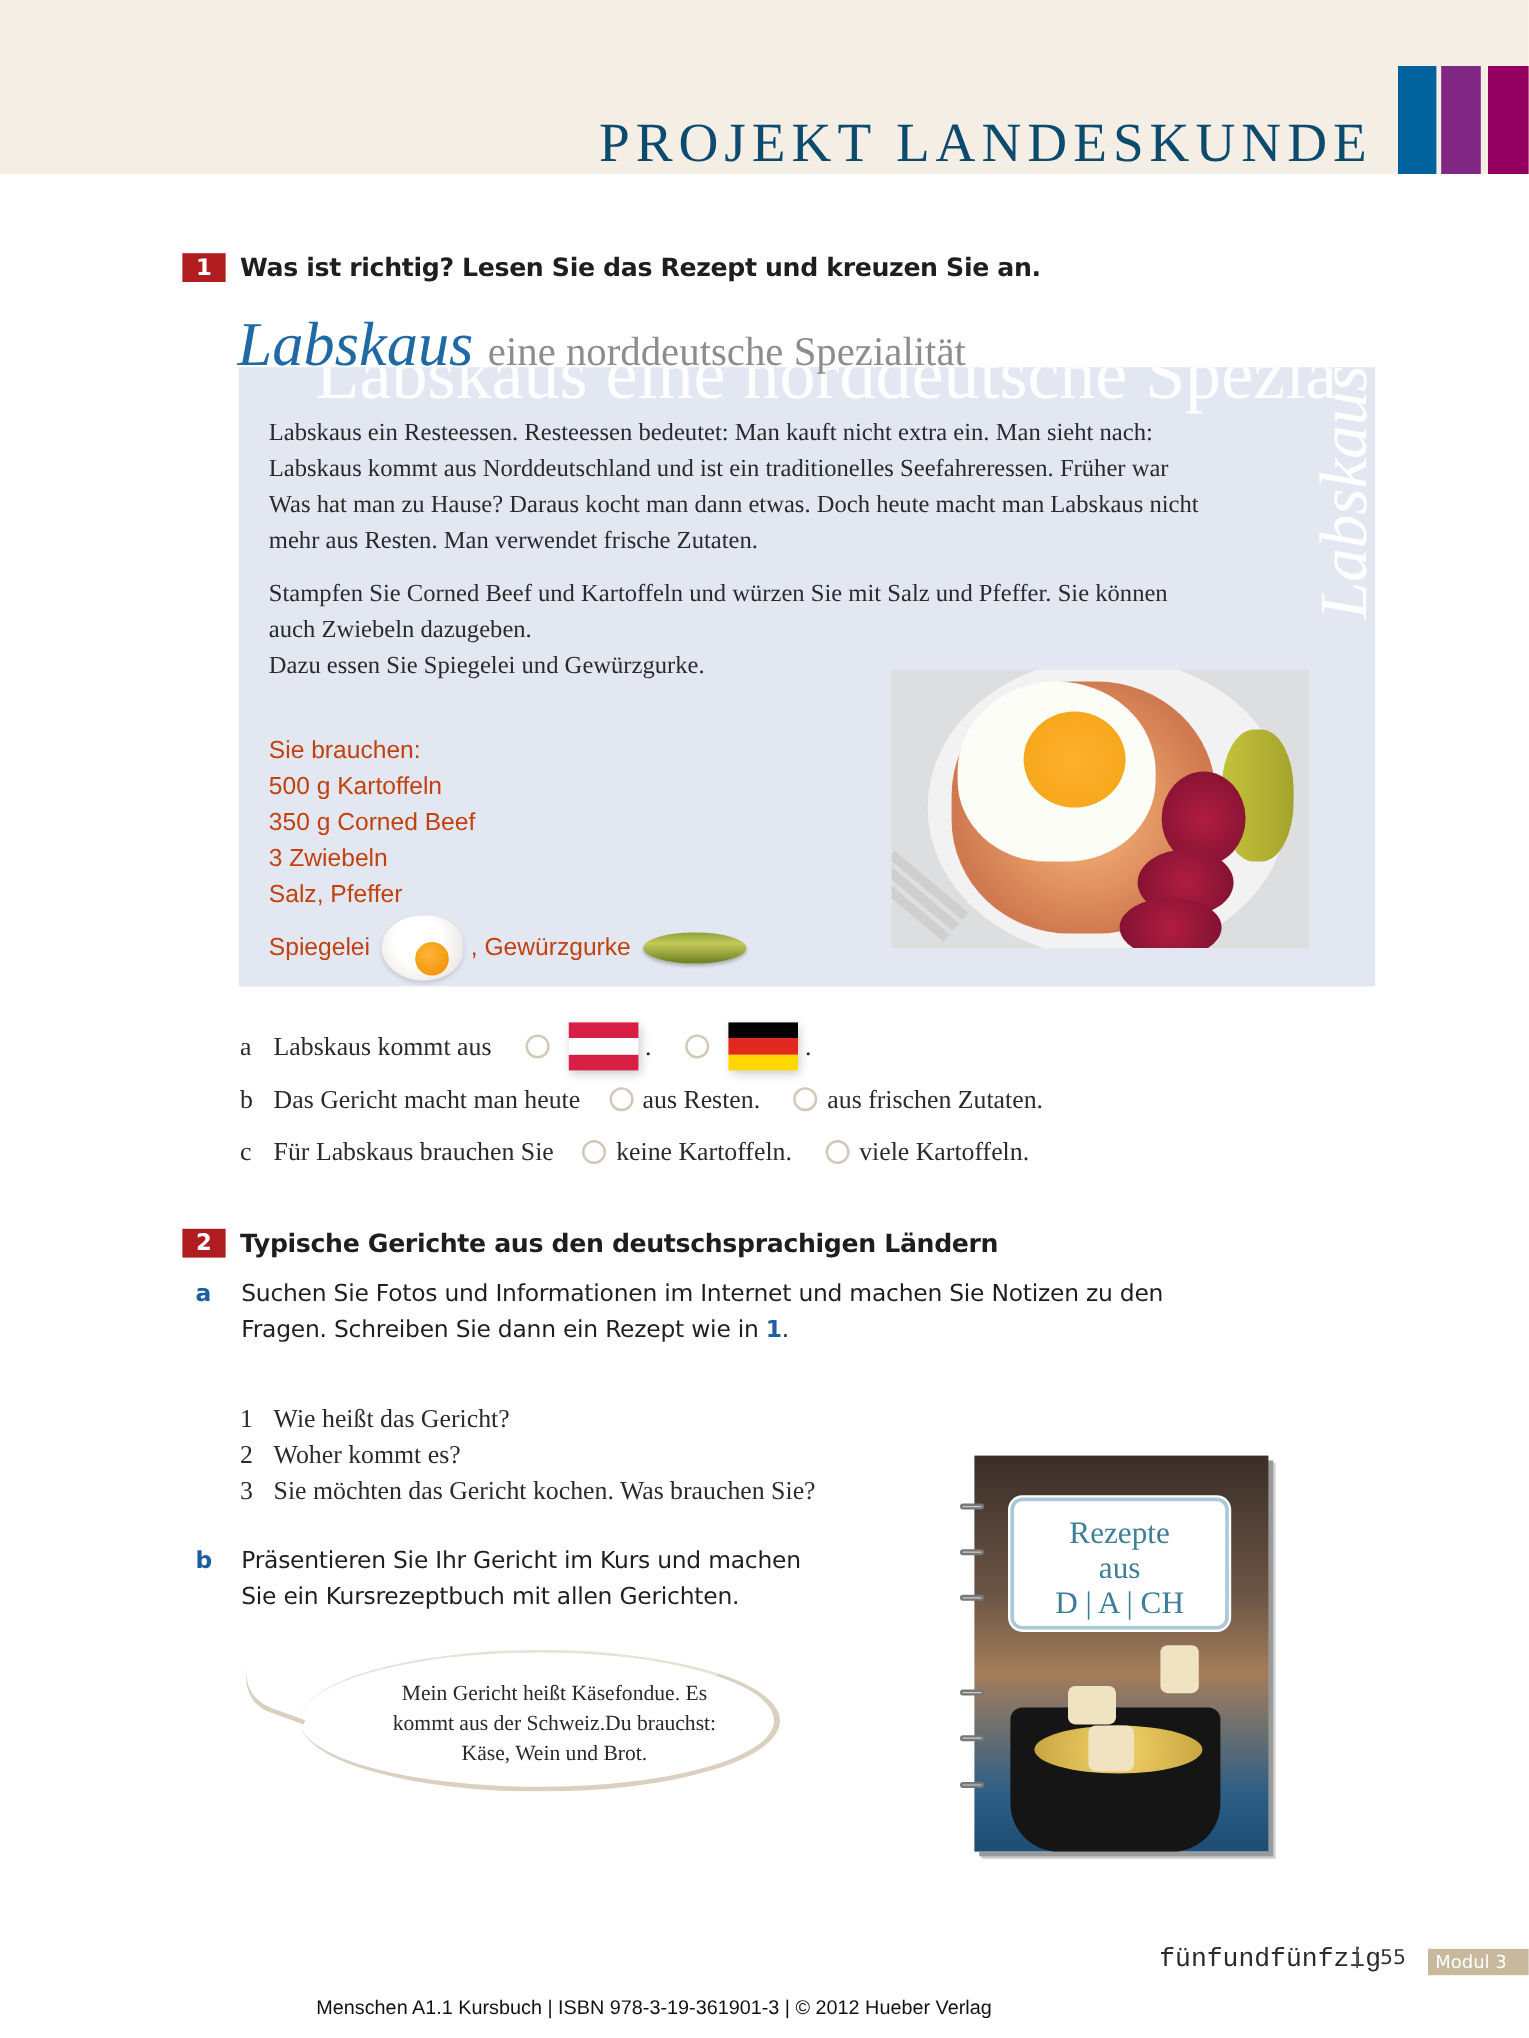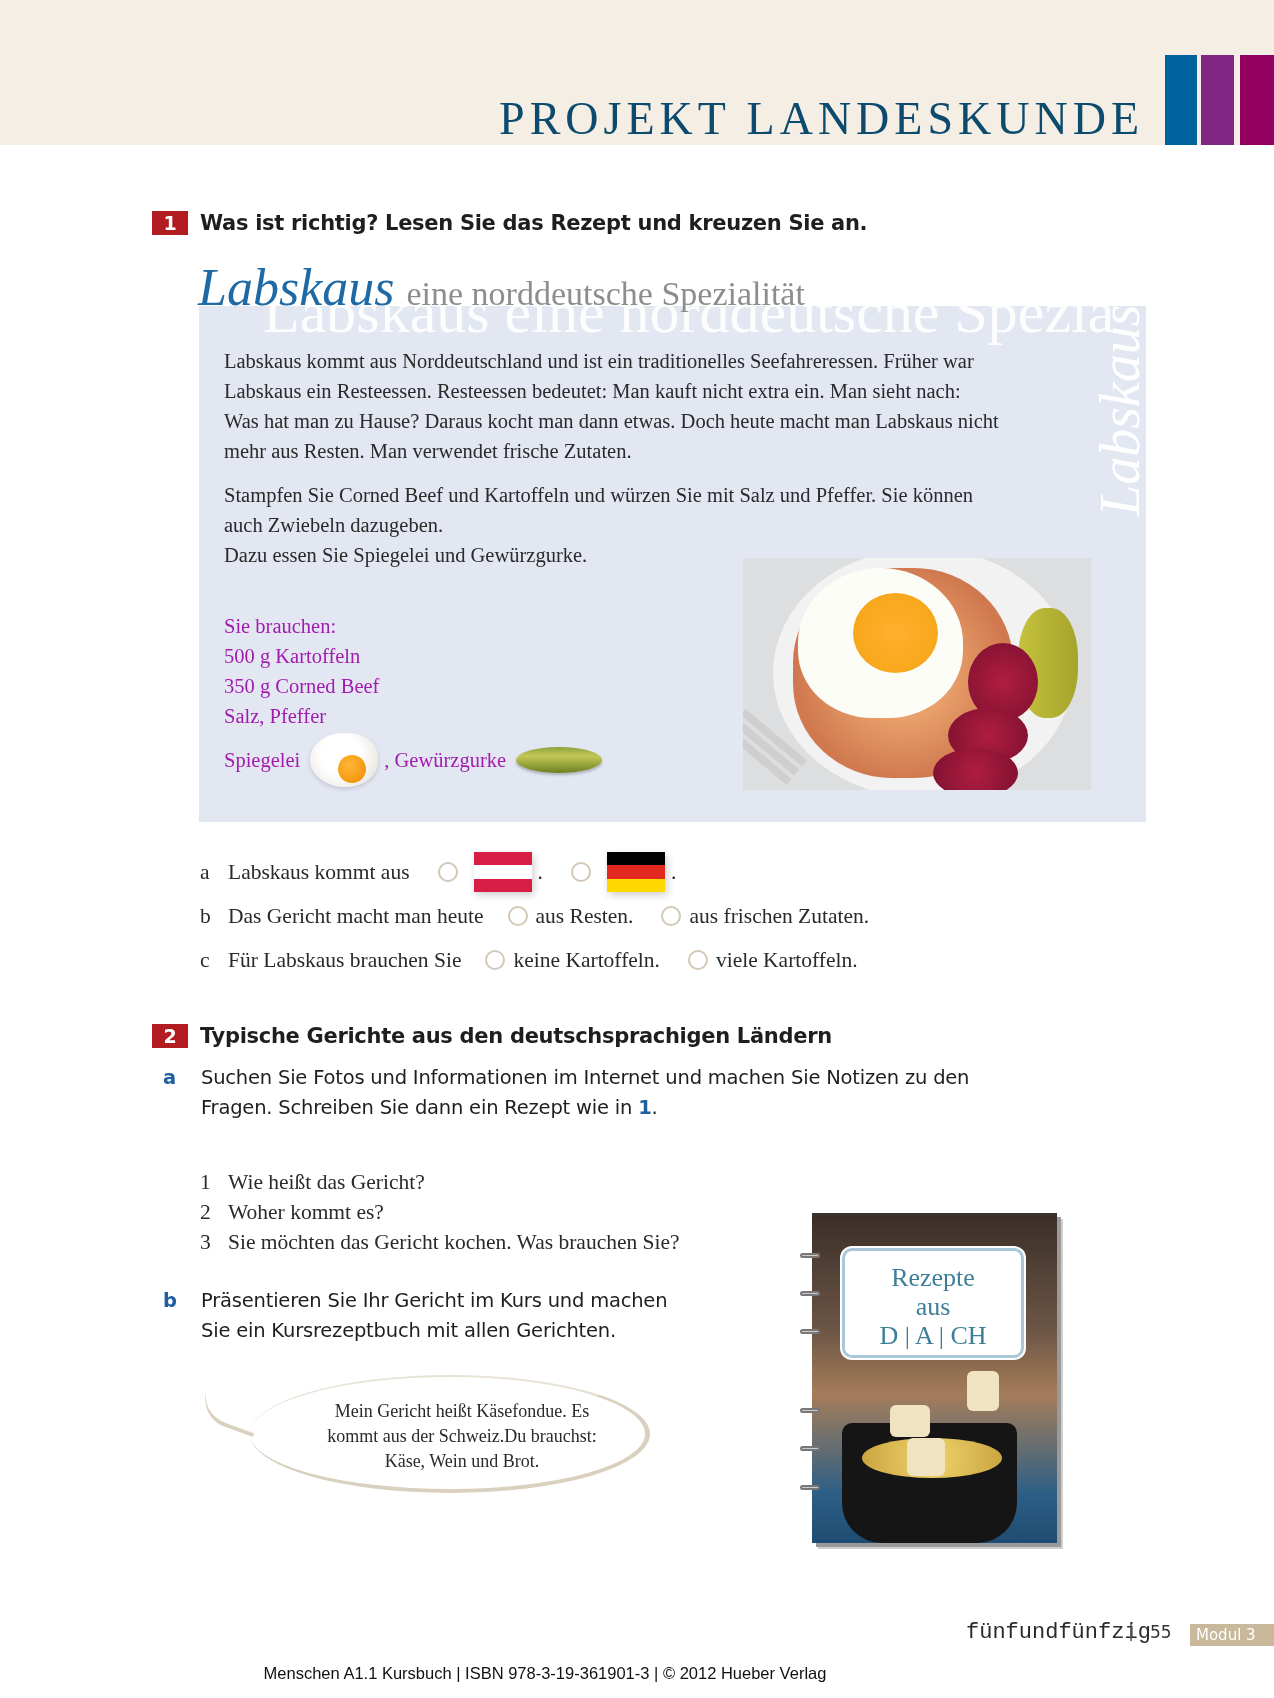--- a/index.html
+++ b/index.html
@@ -22,21 +22,21 @@
   
   .recipe-title { position: absolute; left: 198px; top: 258px; display: flex; align-items: baseline; z-index: 3; }
   .recipe-name { font-family: "Liberation Serif", serif; font-style: italic; font-size: 52px; color: #1f6aa5; margin-right: 12px; }
   .recipe-sub { font-family: "Liberation Serif", serif; font-size: 34px; color: #8d8d8d; }
   .recipe-box { position: absolute; left: 199px; top: 306px; width: 947px; height: 516px; background: #e2e7f2; overflow: hidden; }
   .ghost-title { position: absolute; left: 64px; top: -28px; font-family: "Liberation Serif", serif; font-size: 60px; color: #ffffff; white-space: nowrap; opacity: 0.95; }
   .ghost-vertical { position: absolute; right: -6px; top: 20px; font-family: "Liberation Serif", serif; font-style: italic; font-size: 56px; color: #ffffff; writing-mode: vertical-rl; transform: rotate(180deg); height: 190px; }
   .recipe-text { position: absolute; left: 25px; top: 40px; width: 880px; font-family: "Liberation Serif", serif; font-size: 20.5px; line-height: 30px; color: #2a2a2a; }
   .recipe-text p { margin-bottom: 14px; }
   .recipe-text .line { display: block; }
-  .ingredients { position: absolute; left: 25px; top: 305px; font-family: Liberation Serif, serif; font-size: 20.5px; line-height: 30px; color: #a21caf; }
+  .ingredients { position: absolute; left: 25px; top: 305px; font-family: Liberation Sans, sans-serif; font-size: 20.5px; line-height: 30px; color: #c2410c; }
   .ing-inline { display: flex; align-items: center; }
   .egg-icon { position: relative; width: 70px; height: 58px; display: inline-block; margin: 0 6px 0 8px; }
   .egg-white { position: absolute; left: 2px; top: 2px; width: 68px; height: 54px; border-radius: 50% 45% 48% 52%; background: radial-gradient(circle at 45% 40%, #ffffff 40%, #ebe8e2 80%); box-shadow: 0 2px 4px rgba(0,0,0,0.15); }
   .egg-yolk { position: absolute; left: 30px; top: 24px; width: 28px; height: 28px; border-radius: 50%; background: radial-gradient(circle at 40% 35%, #ffb636, #f08a00); }
   .pickle-icon { display: inline-block; width: 86px; height: 26px; margin-left: 10px; border-radius: 50% / 50%; background: linear-gradient(180deg, #8da23a 0%, #c3c957 35%, #6c7e22 100%); box-shadow: 0 2px 3px rgba(0,0,0,0.25); }
   .food-photo { position: absolute; left: 544px; top: 252px; width: 348px; height: 232px; background: #dcdedf; overflow: hidden; }
   .plate { position: absolute; left: 30px; top: -10px; width: 300px; height: 250px; border-radius: 50%; background: #f2f2f2; }
   .hash { position: absolute; left: 50px; top: 10px; width: 220px; height: 210px; border-radius: 45%; background: radial-gradient(circle, #e9a06a 30%, #d07950 70%); }
   .egg-big { position: absolute; left: 55px; top: 10px; width: 165px; height: 150px; background: #fdfdf8; border-radius: 50% 50% 45% 45%; }
   .yolk-big { position: absolute; left: 110px; top: 35px; width: 85px; height: 80px; border-radius: 50%; background: radial-gradient(circle, #ffb02e, #f3a413); }
@@ -110,36 +110,37 @@
   <span class="recipe-name">Labskaus</span>
   <span class="recipe-sub">eine norddeutsche Spezialität</span>
 </div>
 
 <div class="recipe-box">
   <div class="ghost-title">Labskaus eine norddeutsche Spezia</div>
   <div class="ghost-vertical">Labskaus</div>
 
   <div class="recipe-text">
     <p>
+      <span class="line">Labskaus ein Resteessen. Resteessen bedeutet: Man kauft nicht extra ein. Man sieht nach:</span>
       <span class="line">Labskaus kommt aus Norddeutschland und ist ein traditionelles Seefahreressen. Früher war</span>
-      <span class="line">Labskaus ein Resteessen. Resteessen bedeutet: Man kauft nicht extra ein. Man sieht nach:</span>
       <span class="line">Was hat man zu Hause? Daraus kocht man dann etwas. Doch heute macht man Labskaus nicht</span>
       <span class="line">mehr aus Resten. Man verwendet frische Zutaten.</span>
     </p>
     <p>
       <span class="line">Stampfen Sie Corned Beef und Kartoffeln und würzen Sie mit Salz und Pfeffer. Sie können</span>
       <span class="line">auch Zwiebeln dazugeben.</span>
       <span class="line">Dazu essen Sie Spiegelei und Gewürzgurke.</span>
     </p>
   </div>
 
   <div class="ingredients">
     <div>Sie brauchen:</div>
     <div>500 g Kartoffeln</div>
     <div>350 g Corned Beef</div>
+    <div>3 Zwiebeln</div>
     <div>Salz, Pfeffer</div>
     <div class="ing-inline">
       <span>Spiegelei</span>
       <span class="egg-icon">
         <span class="egg-white"></span>
           <span class="egg-yolk"></span>
       </span>
       <span>, Gewürzgurke</span>
       <span class="pickle-icon"></span>
     </div>

